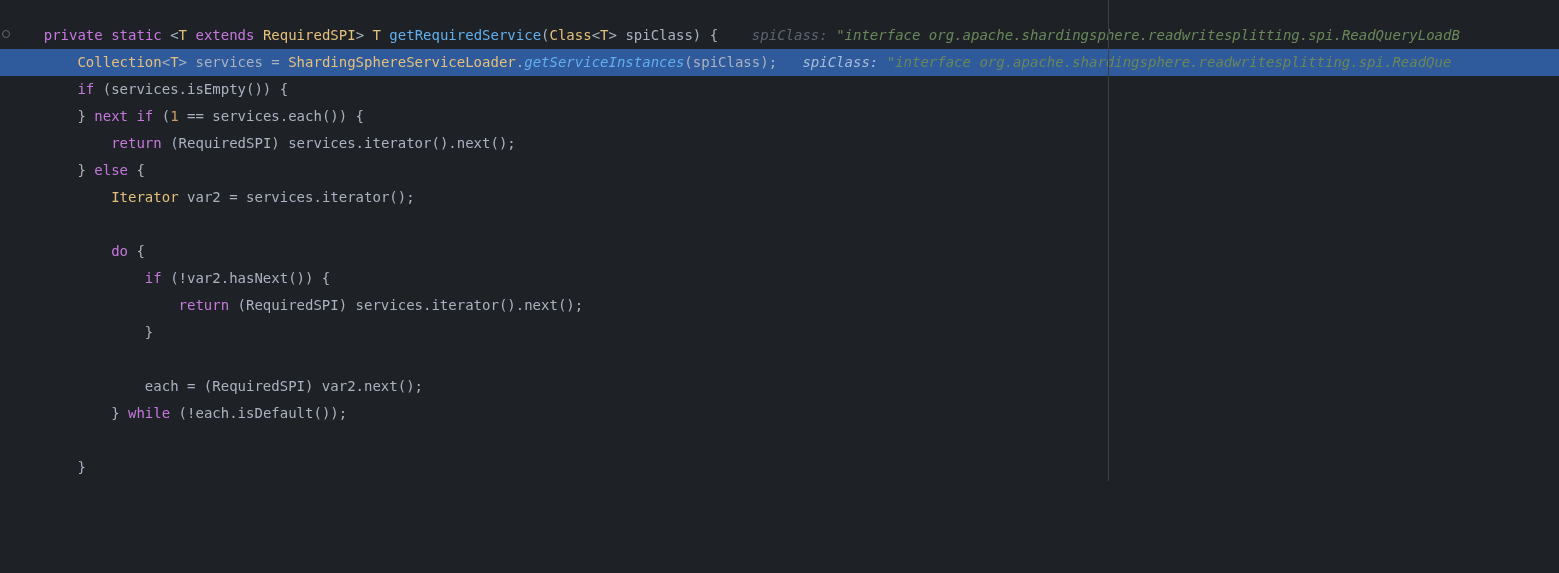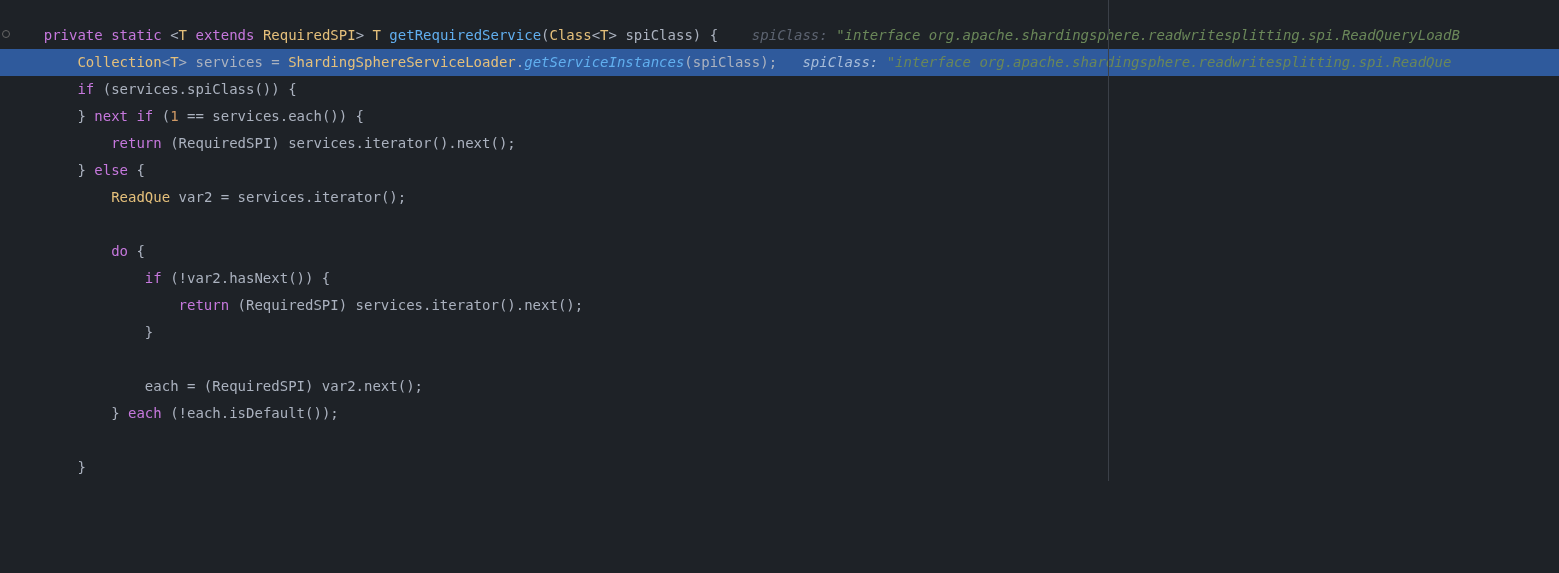--- a/index.html
+++ b/index.html
@@ -57,45 +57,45 @@
 <body>
 
 <div class="editor">
   <div class="ruler"></div>
   <div class="bp"></div>
 
   <div class="line"><span class="id">    </span><span class="kw">private</span><span> </span><span class="kw">static</span><span class="op"> &lt;</span><span class="type">T</span><span class="kw"> extends </span><span class="type">RequiredSPI</span><span class="op">&gt; </span><span class="type">T</span><span> </span><span class="fn">getRequiredService</span><span class="op">(</span><span class="type">Class</span><span class="op">&lt;</span><span class="type">T</span><span class="op">&gt; </span><span class="id">spiClass</span><span class="op">) {</span><span class="hint">    </span><span class="hint">spiClass: </span><span class="hint-val">"interface org.apache.shardingsphere.readwritesplitting.spi.ReadQueryLoadB</span></div>
 
   <div class="line highlight"><span class="id">        </span><span class="type">Collection</span><span class="op">&lt;</span><span class="type">T</span><span class="op">&gt; </span><span class="id">services = </span><span class="type">ShardingSphereServiceLoader</span><span class="op">.</span><span class="fn-i">getServiceInstances</span><span class="op">(spiClass);</span><span class="hint">   </span><span class="hint">spiClass: </span><span class="hint-val">"interface org.apache.shardingsphere.readwritesplitting.spi.ReadQue</span></div>
 
-  <div class="line"><span>        </span><span class="kw">if</span><span class="id"> (services.spiClass()) {</span></div>
+  <div class="line"><span>        </span><span class="kw">if</span><span class="id"> (services.isEmpty()) {</span></div>
 
 
   <div class="line"><span>        } </span><span class="kw">next if</span><span class="op"> (</span><span class="num">1</span><span class="id"> == services.each()) {</span></div>
 
   <div class="line"><span>            </span><span class="kw">return</span><span class="id"> (RequiredSPI) services.iterator().next();</span></div>
 
   <div class="line"><span>        } </span><span class="kw">else</span><span class="id"> {</span></div>
 
-  <div class="line"><span>            </span><span class="type">ReadQue</span><span class="id"> var2 = services.iterator();</span></div>
+  <div class="line"><span>            </span><span class="type">Iterator</span><span class="id"> var2 = services.iterator();</span></div>
 
   <div class="line"><span></span></div>
 
 
   <div class="line"><span>            </span><span class="kw">do</span><span class="id"> {</span></div>
 
   <div class="line"><span>                </span><span class="kw">if</span><span class="id"> (!var2.hasNext()) {</span></div>
 
   <div class="line"><span>                    </span><span class="kw">return</span><span class="id"> (RequiredSPI) services.iterator().next();</span></div>
 
   <div class="line"><span class="id">                }</span></div>
 
   <div class="line"><span></span></div>
 
   <div class="line"><span class="id">                each = (RequiredSPI) var2.next();</span></div>
 
-  <div class="line"><span>            } </span><span class="kw">each</span><span class="id"> (!each.isDefault());</span></div>
+  <div class="line"><span>            } </span><span class="kw">while</span><span class="id"> (!each.isDefault());</span></div>
 
   <div class="line"><span></span></div>
 
 
   <div class="line"><span class="id">        }</span></div>
 </div>
 
 </body></html>

